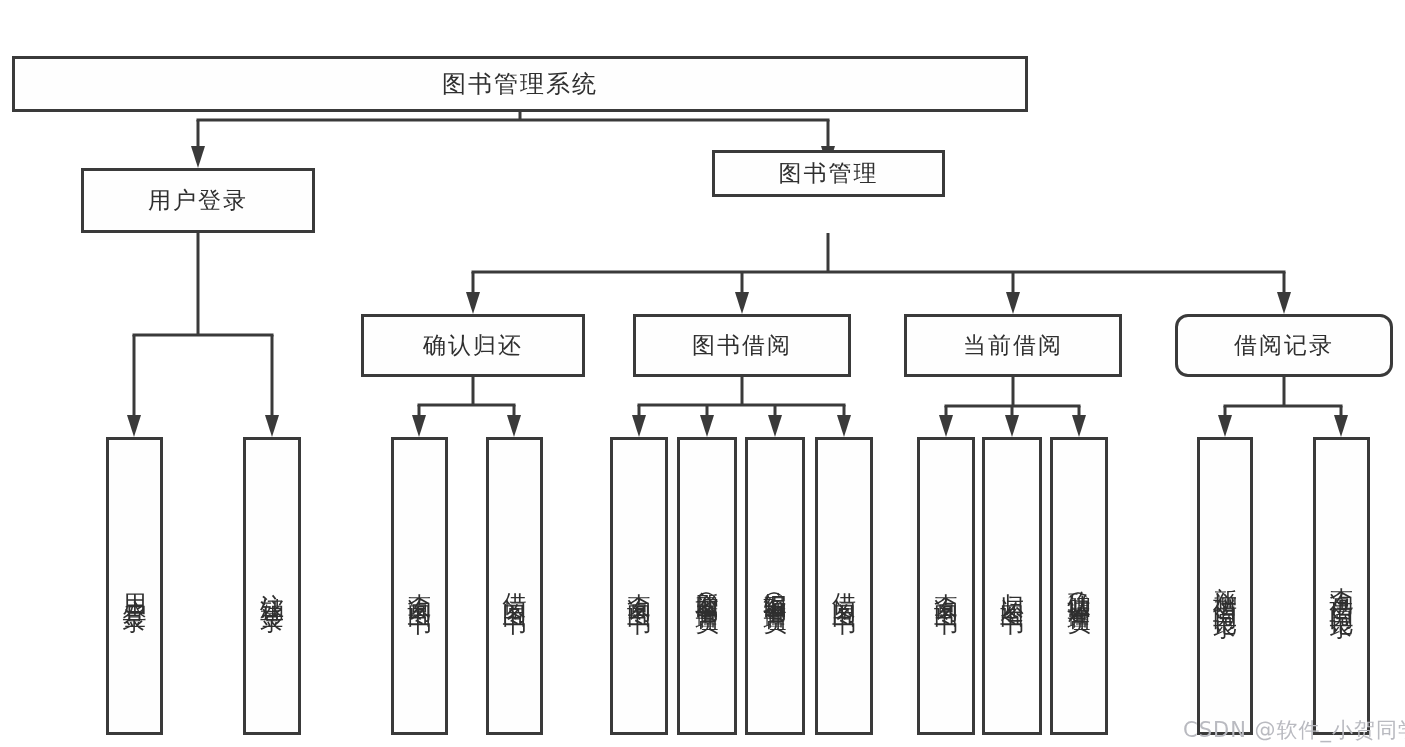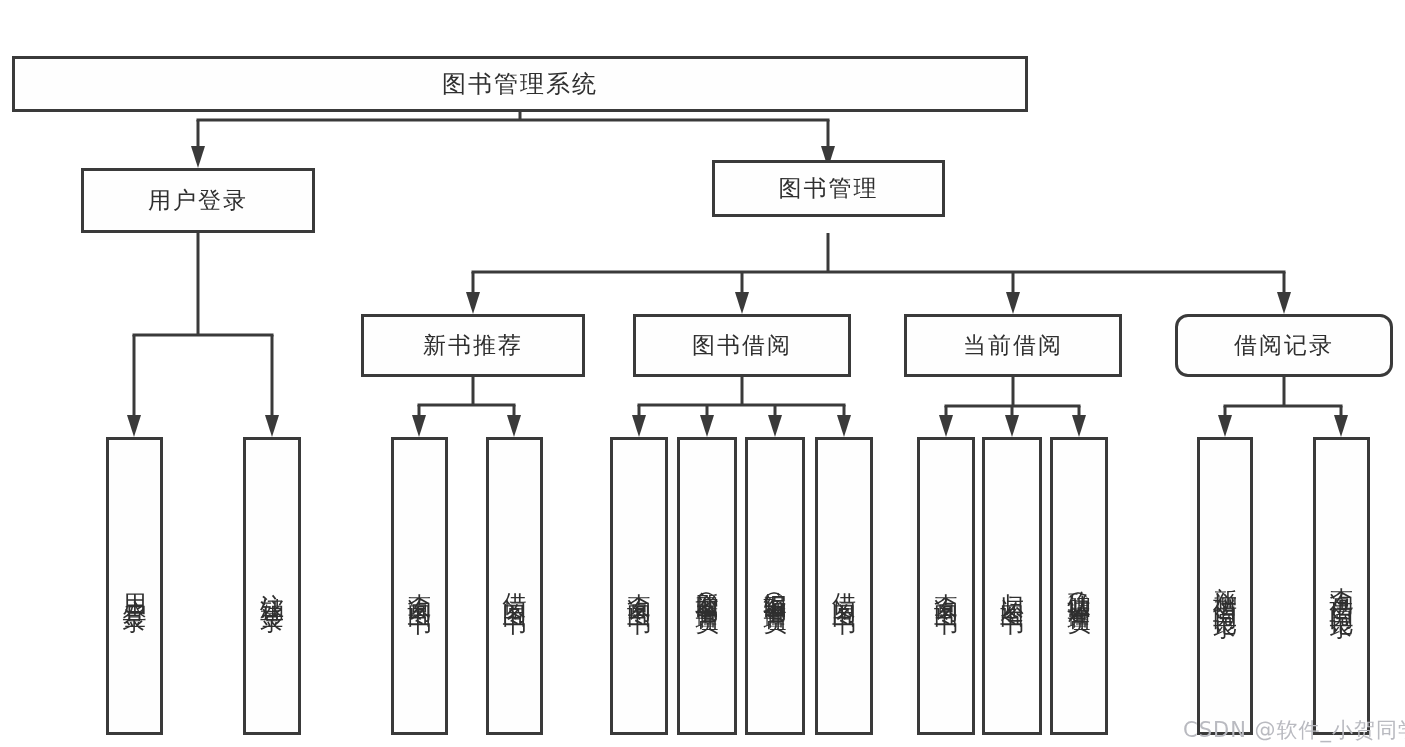--- a/index.html
+++ b/index.html
@@ -17,21 +17,21 @@
   }
   .hnode span{font-size:23px;letter-spacing:2px;line-height:1;white-space:nowrap;}
   .vnode span{
     writing-mode:vertical-rl;text-orientation:mixed;
     font-size:24px;line-height:1;letter-spacing:6px;
   }
   .vnode.dense span{font-size:23px;letter-spacing:3px;}
   .n-root{left:12px;top:12px;width:1016px;height:56px;margin-top:44px;}
   .n-root span{font-size:24px;}
   .n-user-login{left:81px;top:168px;width:234px;height:65px;}
-  .n-book-mgmt{left:712px;top:160px;width:233px;height:57px;}
+  .n-book-mgmt{left:712px;top:150px;width:233px;height:47px;}
   .n-new-book-rec{left:361px;top:314px;width:224px;height:63px;}
   .n-book-borrow{left:633px;top:314px;width:218px;height:63px;}
   .n-current-borrow{left:904px;top:314px;width:218px;height:63px;}
   .n-borrow-records{left:1175px;top:314px;width:218px;height:63px;border-radius:13px;}
   .vnode{top:437px;height:298px;}
   .n-v-user-login{left:106px;width:57px;}
   .n-v-logout{left:243px;width:58px;}
   .n-v-query-books-1{left:391px;width:57px;}
   .n-v-borrow-books-1{left:486px;width:57px;}
   .n-v-query-books-2{left:610px;width:58px;}
@@ -113,21 +113,21 @@
   </div>
 
   <div class="node hnode n-user-login">
     <span>用户登录</span>
   </div>
   <div class="node hnode n-book-mgmt">
     <span>图书管理</span>
   </div>
 
   <div class="node hnode n-new-book-rec">
-    <span>新书推荐</span>
+    <span>确认归还</span>
   </div>
   <div class="node hnode n-book-borrow">
     <span>图书借阅</span>
   </div>
   <div class="node hnode n-current-borrow">
     <span>当前借阅</span>
   </div>
   <div class="node hnode n-borrow-records">
     <span>借阅记录</span>
   </div>

